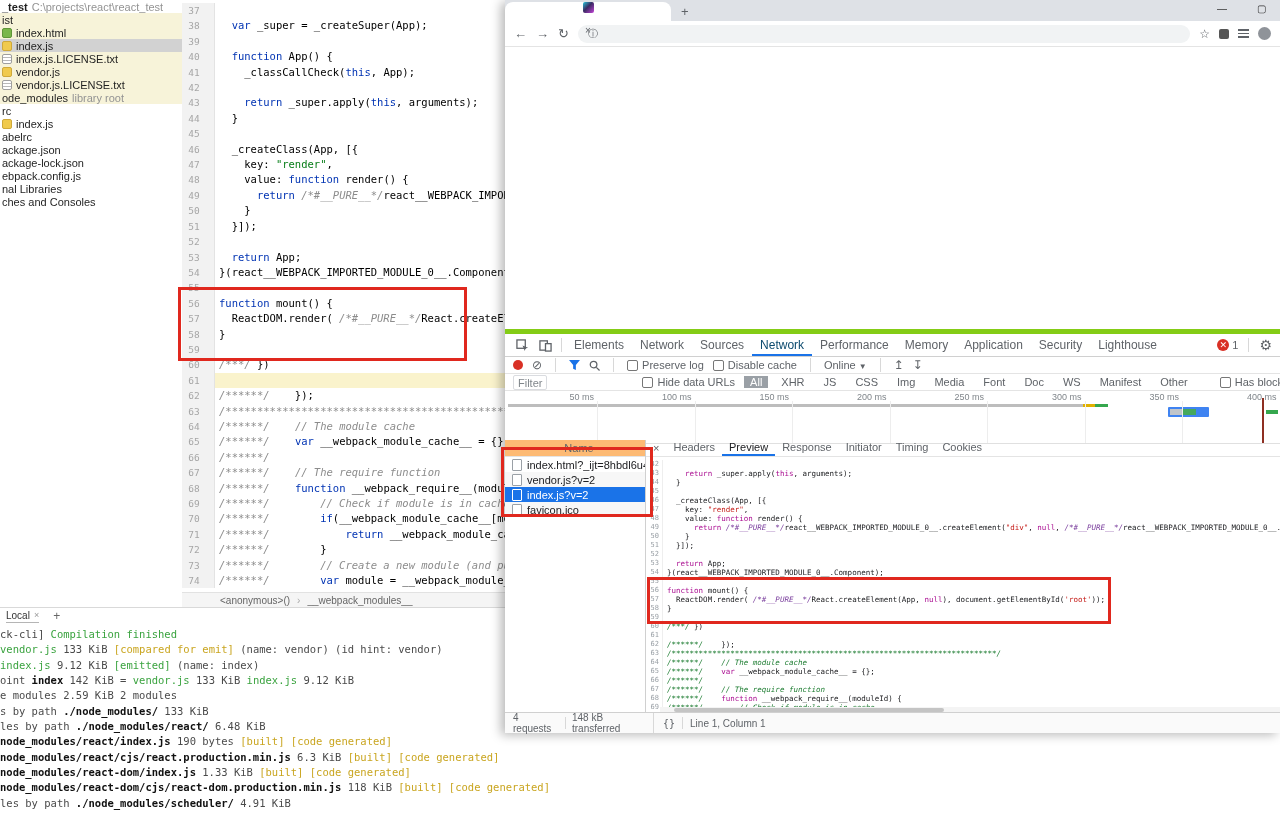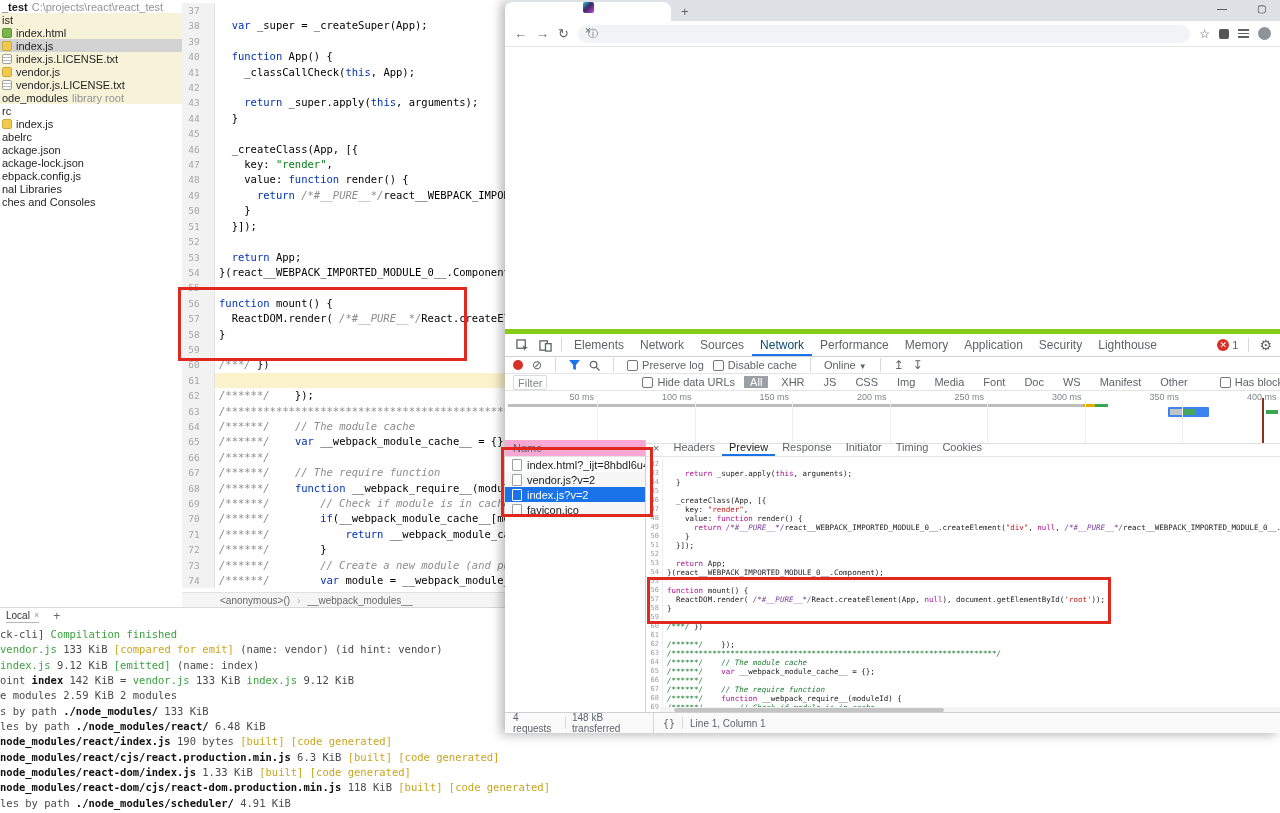--- a/index.html
+++ b/index.html
@@ -102,21 +102,21 @@
   #wfyellow{position:absolute;left:578px;top:13px;width:13px;height:3px;background:#e0b000;}
   #wfgreen{position:absolute;left:590px;top:13px;width:13px;height:3px;background:#35a74e;}
   #wfbar{position:absolute;left:663px;top:16px;width:41px;height:10px;background:#3f83f1;border-radius:1px;}
   #wfbar .seg1{position:absolute;left:2px;top:2px;width:12px;height:6px;background:#c0c5ca;}
   #wfbar .seg2{position:absolute;left:14px;top:2px;width:14px;height:6px;background:#45a85c;}
   #wfmark{position:absolute;left:757px;top:7px;width:2px;bottom:0;background:#8e2f22;}
   #wfdash{position:absolute;left:761px;top:19px;width:12px;height:4px;background:#35a74e;}
   #dtBody{position:absolute;left:0;top:106px;right:0;bottom:20px;display:flex;}
   #names{width:140px;flex:none;border-right:1px solid #d0d0d0;display:flex;flex-direction:column;
          font-size:11px;color:#202124;position:relative;}
-  #namesHead{height:16px;line-height:16px;padding-left:8px;color:#5f6368;border-bottom:1px solid #e4e4e4;background:#f9a8d4;}
+  #namesHead{height:16px;line-height:16px;padding-left:8px;color:#5f6368;border-bottom:1px solid #e4e4e4;background:#fdba74;text-align:center;}
   .nr{height:15px;display:flex;align-items:center;gap:5px;padding-left:7px;white-space:nowrap;overflow:hidden;}
   .nr.alt{background:#f7f7f7;}
   .nr.sel{background:#1a73e8;color:#fff;}
   .pgico{width:8px;height:10px;background:#fff;border:1px solid #9aa0a6;border-radius:1px;flex:none;}
   .nr.sel .pgico{border-color:#fff;background:#1a73e8;}
   #detail{flex:1;min-width:0;display:flex;flex-direction:column;position:relative;}
   #detailTabs{height:16px;display:flex;align-items:center;border-bottom:1px solid #e4e4e4;font-size:11px;color:#5f6368;}
   #detailTabs .x{padding:0 7px;color:#5f6368;}
   .dtab2{padding:0 7px;height:16px;line-height:15px;box-sizing:border-box;}
   .dtab2.active{color:#202124;border-bottom:2px solid #1a73e8;}

